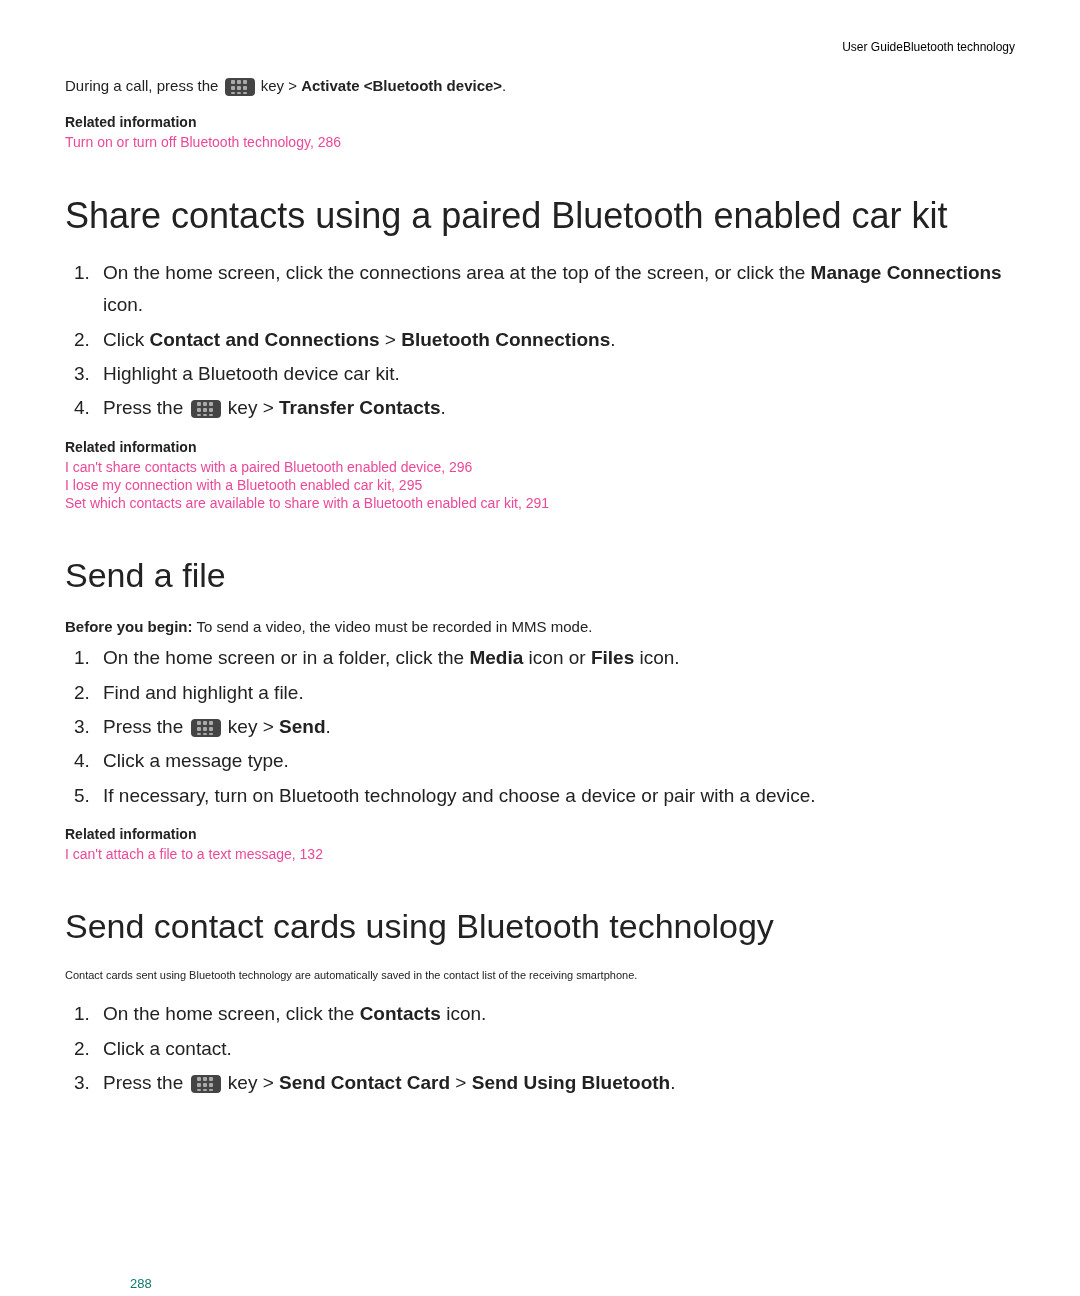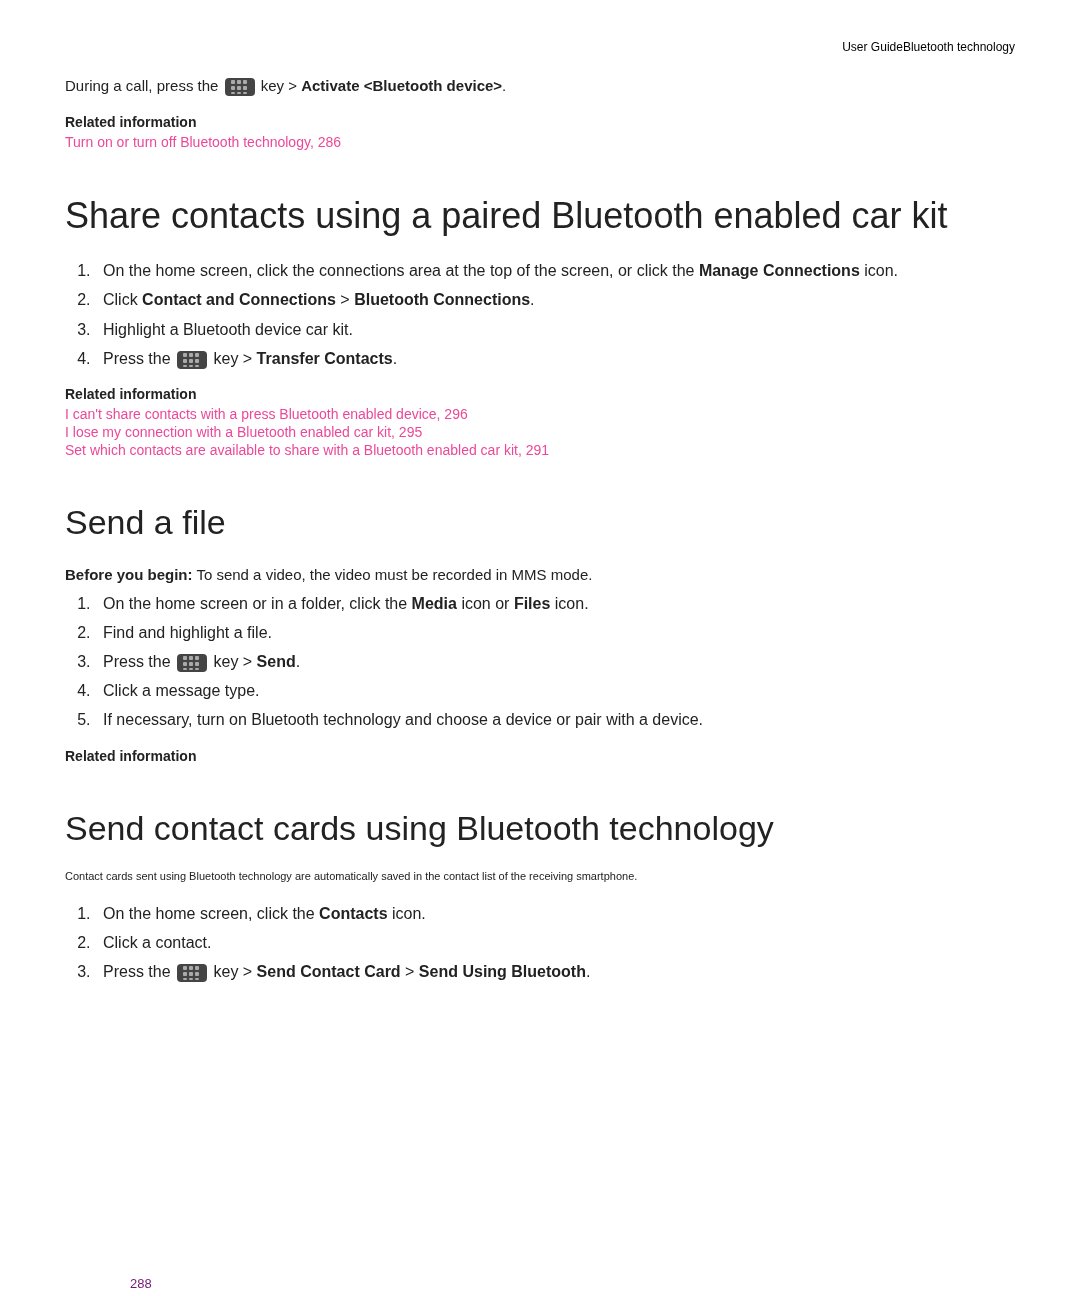--- a/index.html
+++ b/index.html
@@ -56,21 +56,21 @@
     .before-begin {
       font-size: 15px;
       margin-bottom: 3px;
       line-height: 1.6;
     }
     ol {
       margin-left: 30px;
       margin-bottom: 14px;
     }
     ol li {
-      font-size: 16px;
+      font-size: 19px;
       line-height: 1.7;
       margin-bottom: 2px;
       padding-left: 8px;
     }
     .bb-key {
       display: inline-block;
       background: #444;
       border-radius: 4px;
       padding: 1px 5px;
       vertical-align: middle;
@@ -89,21 +89,21 @@
     .contact-cards-desc {
       font-size: 11px;
       margin-bottom: 14px;
       line-height: 1.6;
     }
     .page-number {
       position: absolute;
       bottom: 45px;
       left: 65px;
       font-size: 13px;
-      color: #701a75;
+      color: #0f766e;
     }
     .page-wrap {
       position: relative;
       min-height: 1296px;
     }
   </style>
 </head>
 <body>
 
 <div class="page-wrap">
@@ -166,21 +166,21 @@
           <rect x="13" y="13" width="4" height="2" fill="#aaa" rx="1"></rect>
         </svg>
       </span>
       key &gt; <strong>Transfer Contacts</strong>.
     </li>
   </ol>
 
   <div class="related-block">
     <div class="related-info-label">Related information</div>
     <a href="#" class="related-link related-link-line">
-      <span>I can't share contacts with a press Bluetooth enabled device,</span><span> 296</span>
+      <span>I can't share contacts with a paired Bluetooth enabled device,</span><span> 296</span>
     </a>
     <a href="#" class="related-link related-link-line">
       <span>I lose my connection with a Bluetooth enabled car kit,</span><span> 295</span>
     </a>
     <a href="#" class="related-link related-link-line">
       <span>Set which contacts are available to share with a Bluetooth enabled car kit,</span><span> 291</span>
     </a>
   </div>
 
   <h1 class="section-title-medium">Send a file</h1>
@@ -216,20 +216,23 @@
     <li>
       Click a message type.
     </li>
     <li>
       If necessary, turn on Bluetooth technology and choose a device or pair with a device.
     </li>
   </ol>
 
   <div class="related-block">
     <div class="related-info-label">Related information</div>
+    <a href="#" class="related-link related-link-line">
+      <span>I can't attach a file to a text message,</span><span> 132</span>
+    </a>
   </div>
 
   <h1 class="section-title-medium">Send contact cards using Bluetooth technology</h1>
 
   <p class="contact-cards-desc">Contact cards sent using Bluetooth technology are automatically saved in the contact list of the receiving smartphone.</p>
 
   <ol>
     <li>
       On the home screen, click the <strong>Contacts</strong> icon.
     </li>

